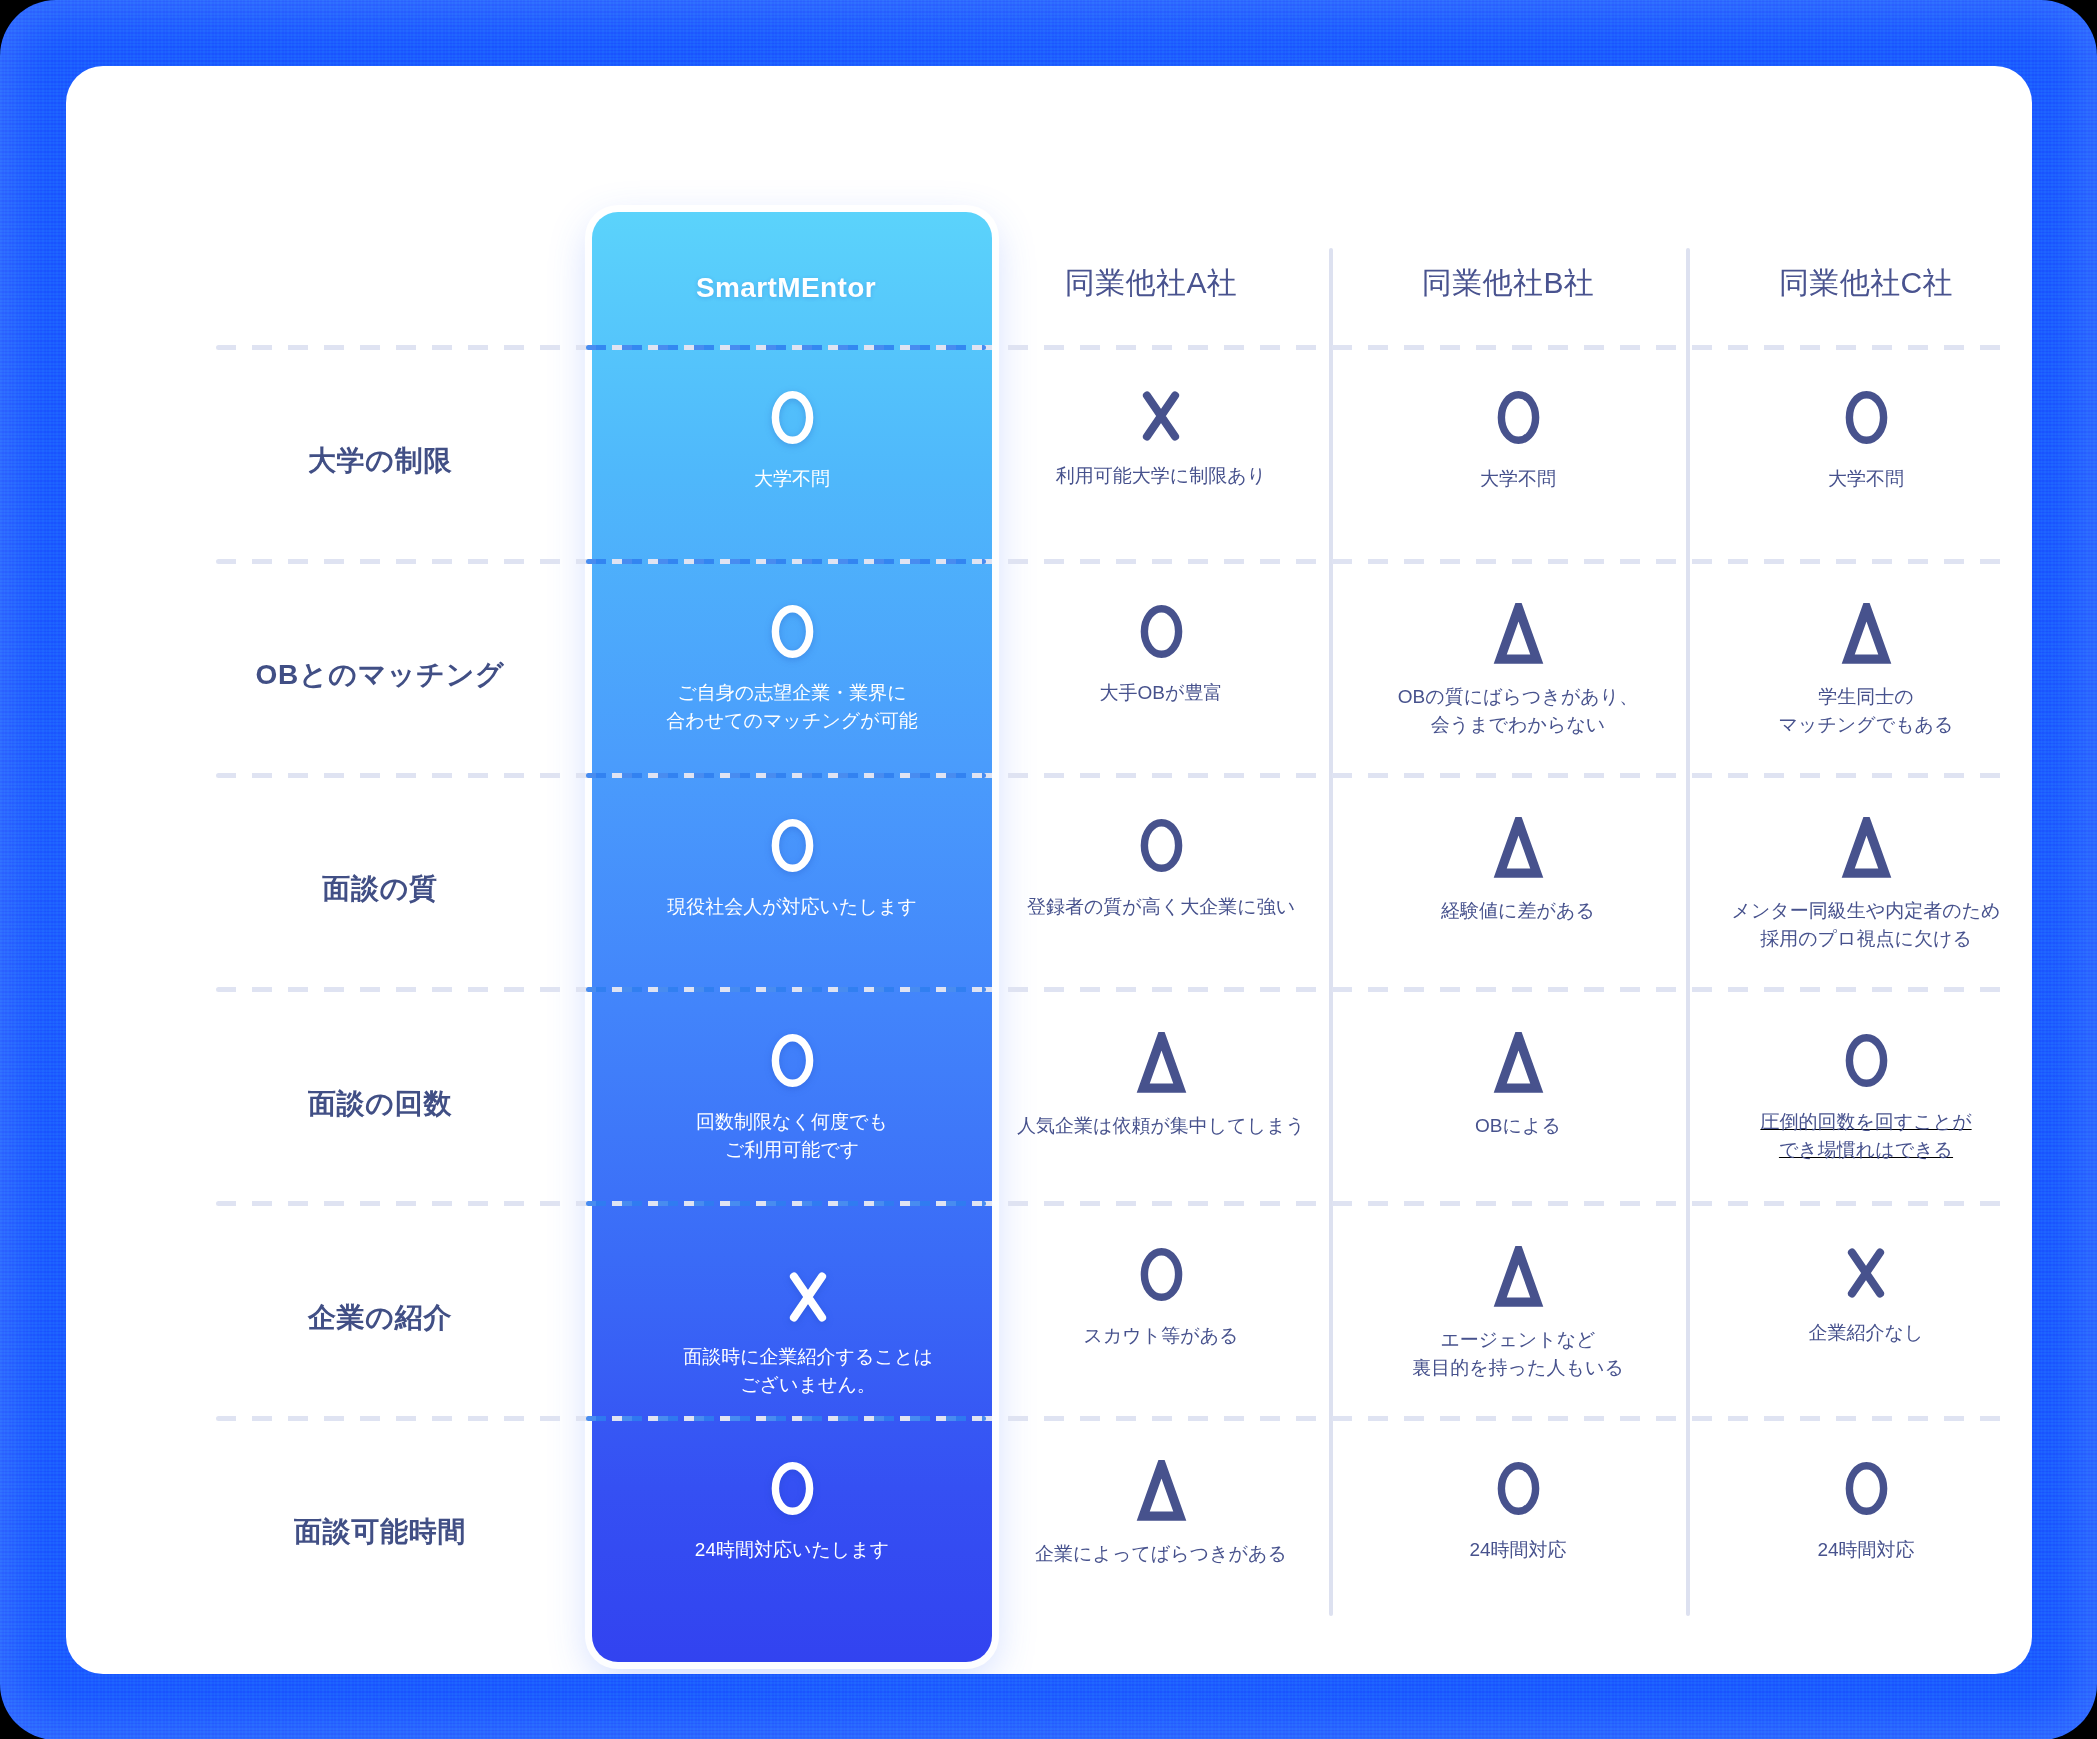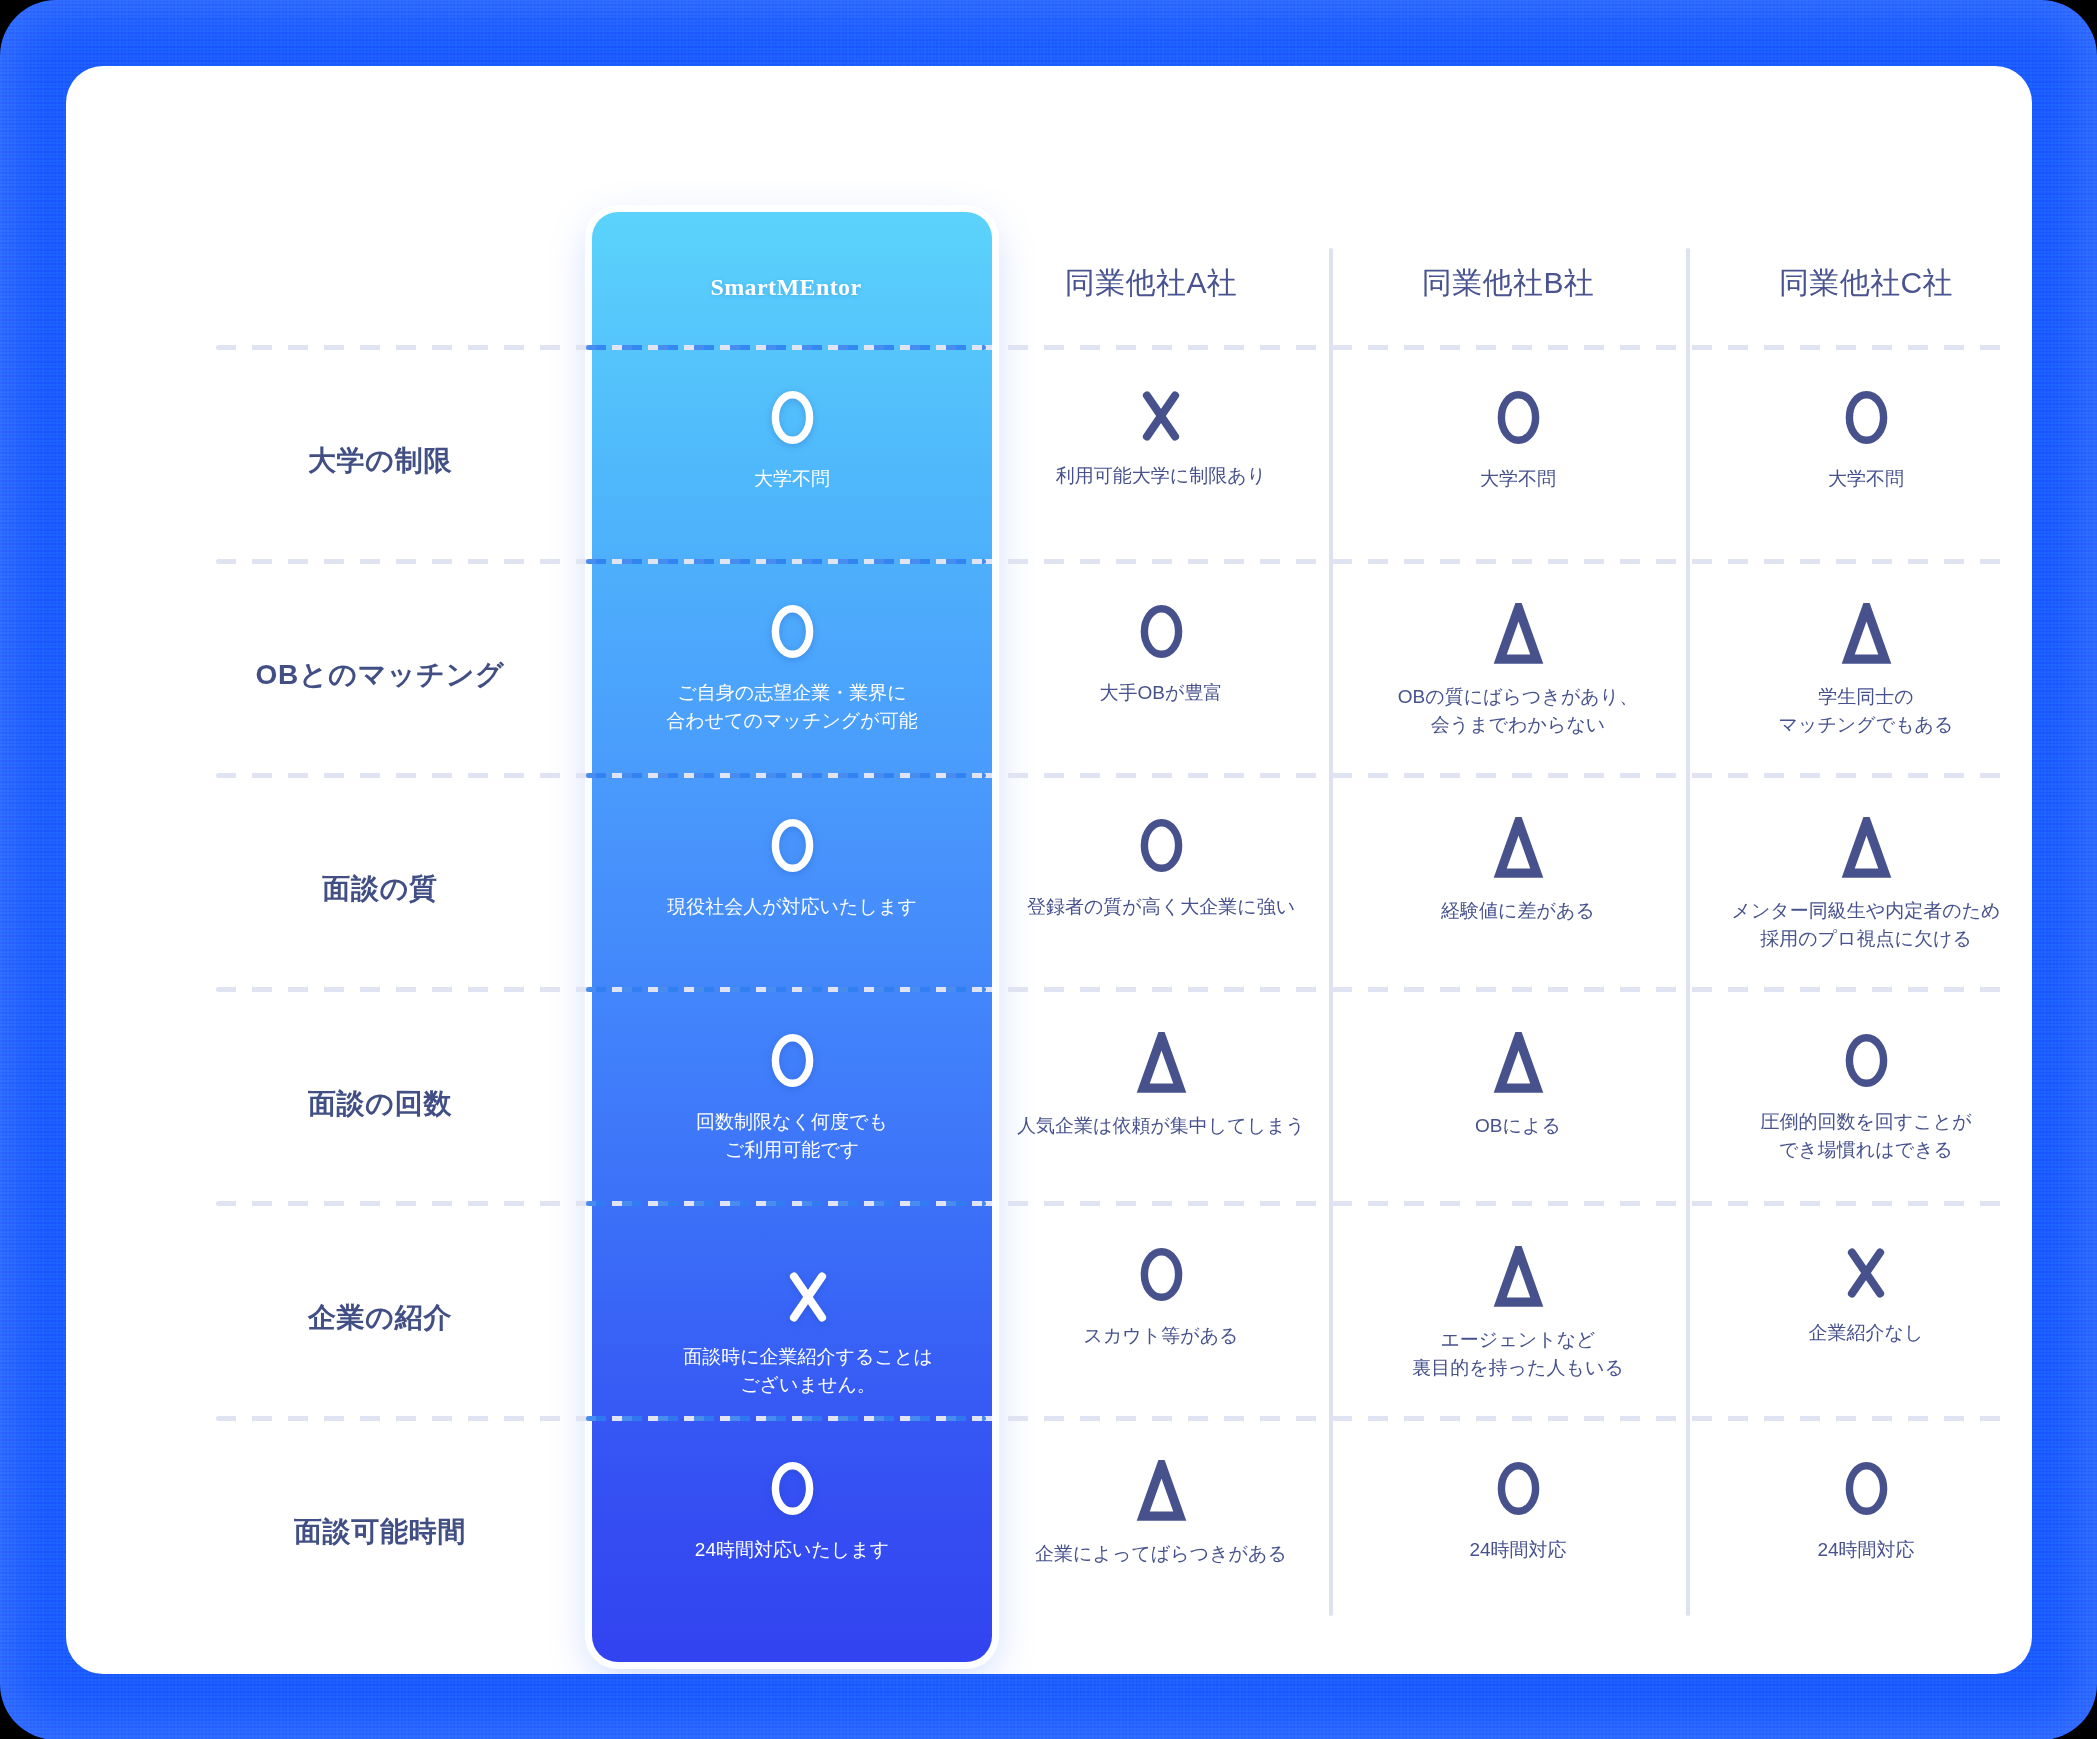--- a/index.html
+++ b/index.html
@@ -57,23 +57,22 @@
   }
 
   
   .hdr{
     position:absolute; top:187px; height:61px;
     display:flex; align-items:center; justify-content:center;
     font-size:30px; font-weight:400; color:#49538f; letter-spacing:0.4px;
     white-space:nowrap;
   }
   .hdr.main{
-    color:#fff; font-weight:700; font-size:24px; top:191px;
+    color:#fff; font-weight:700; font-size:28px; top:191px;
     text-shadow:0 1.4px 4.3px rgba(30,70,180,.22);
-    font-family:Liberation Serif, serif;
   }
 
   
   .hsep{
     position:absolute; left:150px; width:1793px; height:5px;
     background-image:linear-gradient(90deg,#dfe3f2 0 20px, transparent 20px 36px);
     background-size:36px 5px;
     border-radius:2.9px;
   }
   .hsep .over{
@@ -250,21 +249,21 @@
       <path d="M50 8 L80 92 L20 92 Z" fill="none" stroke="#47528d" stroke-width="15" stroke-linejoin="miter"></path>
             </svg></span>
           <div class="txt">人気企業は依頼が集中してしまう</div>
         </div>
         <div class="cell" style="left: 1285px; width: 334px; top: 966px;">
           <span class="mark"><svg width="61" height="61" viewBox="0 0 100 100" aria-hidden="true">
       <path d="M50 8 L80 92 L20 92 Z" fill="none" stroke="#47528d" stroke-width="15" stroke-linejoin="miter"></path>
             </svg></span>
           <div class="txt">OBによる</div>
         </div>
-        <div class="cell" style="left: 1643px; width: 314px; top: 966px;">
+        <div class="cell" style="left: 1643px; width: 314px; top: 966px; text-decoration: underline;">
           <span class="mark"><svg width="57" height="57" viewBox="0 0 100 100" aria-hidden="true">
       <ellipse cx="50" cy="50" rx="30" ry="40" fill="none" stroke="#47528d" stroke-width="13"></ellipse>
             </svg></span>
           <div class="txt">圧倒的回数を回すことが
 でき場慣れはできる</div>
         </div>
         <div class="cell on-card" style="left: 526px; width: 432px; top: 1204px;">
           <span class="mark" style="filter: drop-shadow(rgba(20, 60, 170, 0.25) 0px 2.1px 3.6px);"><svg width="54" height="54" viewBox="0 0 100 100" aria-hidden="true">
     <path d="M24 12 L76 88 M76 12 L24 88" stroke="#ffffff" stroke-width="15" stroke-linecap="round" fill="none"></path>
             </svg></span>

